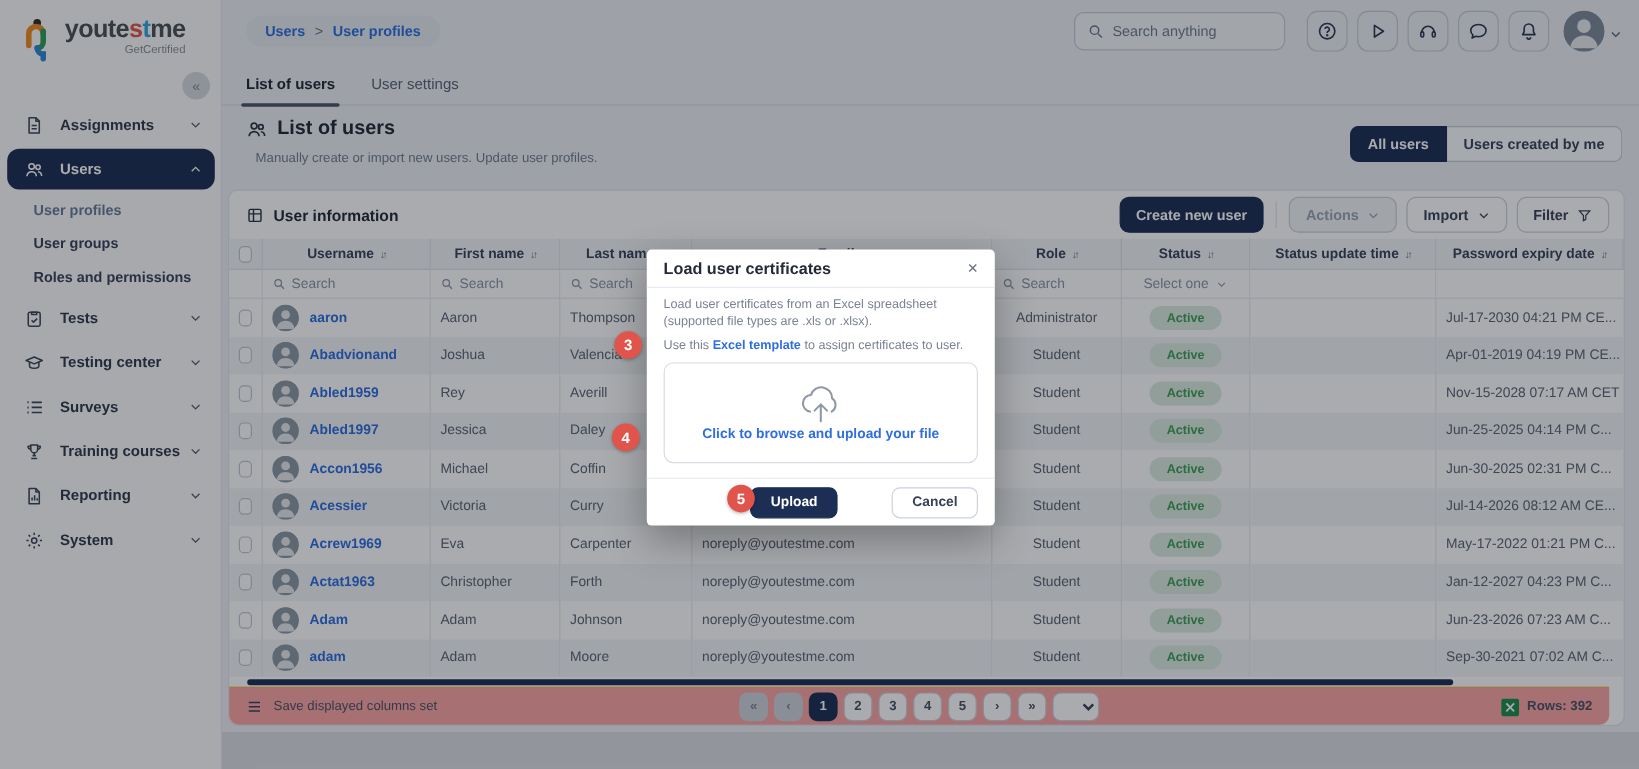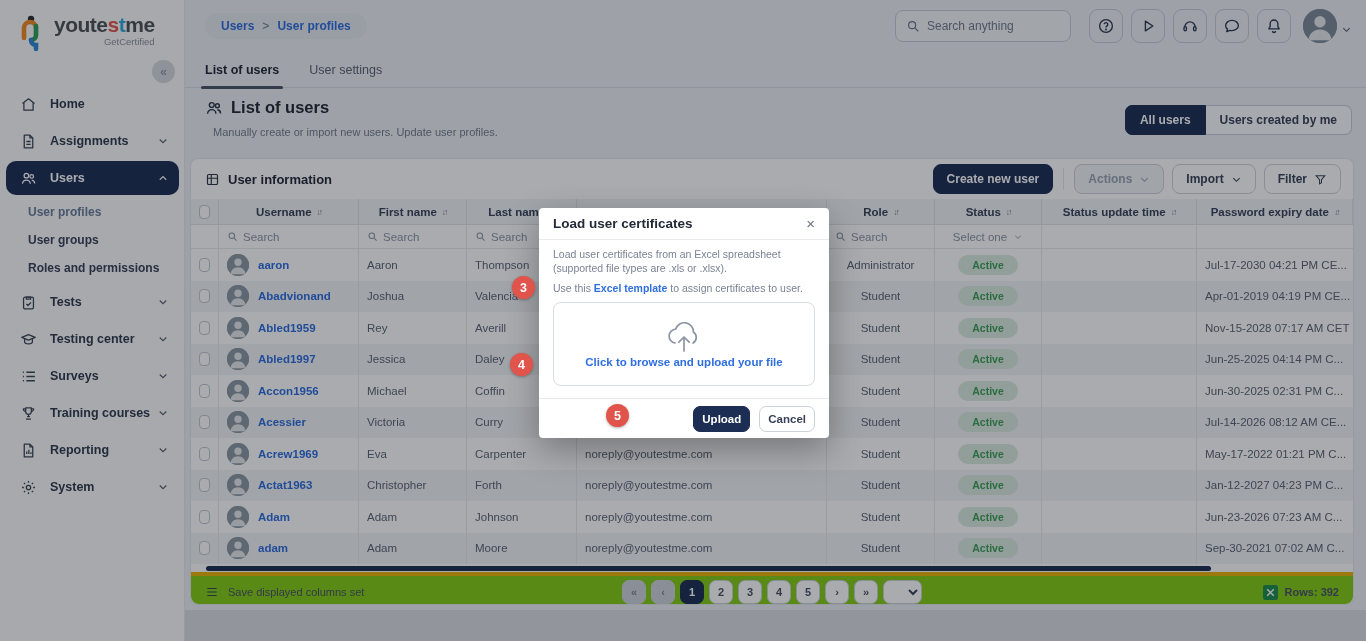--- a/index.html
+++ b/index.html
@@ -94,21 +94,21 @@
   .tbody .tcell { height:31.5px; font-size:11.5px; color:#5c6575; }
   .cb { width:14px; height:14px; border:1px solid #c2c8d2; border-radius:4px; background:#fff; margin:0 auto; cursor:pointer; }
   .uavatar { width:22px; height:22px; border-radius:50%; background:#97a2ae; overflow:hidden; flex:none; margin-right:9px; }
   .uavatar svg { width:22px; height:22px; display:block; }
   .ulink { color:#2f6ee0; font-weight:bold; cursor:pointer; }
   .cell-c { justify-content:center; }
   .pill { background:#dcebdf; color:#3f9e5a; font-size:10.5px; font-weight:bold; padding:4px 14px; border-radius:11px; }
 
   .hscroll { position:absolute; left:15px; top:407px; width:1005px; height:5px; background:#1d2e55; border-radius:3px; cursor:grab; }
 
-  .card-footer { position:absolute; left:0; bottom:0; right:0; height:32px; border-top:4px solid #eab308; background:#84cc16; border-radius:0 0 8px 8px; }
+  .card-footer { position:absolute; left:0; bottom:0; right:12px; height:32px; border-top:1px solid #eab308; background:#fca5a5; border-radius:0 0 8px 8px; }
   .save-cols { position:absolute; left:14px; top:0; height:32px; display:flex; align-items:center; gap:9px; font-size:11px; color:#4a5264; cursor:pointer; }
   .save-cols .mic { width:14px; height:14px; color:#39425a; }
   .save-cols .mic svg { width:14px; height:14px; display:block; }
   .pager { position:absolute; left:50%; transform:translateX(-50%); top:4px; display:flex; gap:5px; align-items:center; }
   .pg { min-width:24px; height:24px; border-radius:7px; font-size:11px; font-weight:bold; display:flex; align-items:center; justify-content:center; cursor:pointer; border:1px solid #ccd1db; background:#fff; color:#4a5264; padding:0 4px; }
   .pg.navd { background:#cfd4dc; border-color:#cfd4dc; color:#7d8594; }
   .pg.on { background:#1d2e55; border-color:#1d2e55; color:#fff; }
   .pg-size { height:24px; border:1px solid #ccd1db; border-radius:7px; background:#fff; font-size:11px; font-weight:bold; color:#39425a; padding:11px 2px; font-family:"Liberation Sans",sans-serif; }
   .rows-count { position:absolute; right:14px; top:0; height:32px; display:flex; align-items:center; gap:7px; font-size:11px; font-weight:bold; color:#4a5264; }
   .xlsi { width:15px; height:15px; }
@@ -123,21 +123,21 @@
   .modal-x { margin-left:auto; font-size:15px; color:#6b7280; cursor:pointer; line-height:1; }
   .modal-body { position:absolute; left:14px; right:14px; top:40px; }
   .m-desc { font-size:10.5px; color:#7a8294; line-height:13.5px; }
   .m-tpl { font-size:10.5px; color:#7a8294; margin-top:7px; }
   .m-link { color:#2f6ee0; font-weight:bold; cursor:pointer; }
   .dropzone { margin-top:8px; height:84px; border:1px solid #d8dce4; border-radius:8px; display:flex; flex-direction:column; align-items:center; justify-content:center; gap:2px; cursor:pointer; background:#fff; }
   .dz-icon { width:40px; height:34px; color:#8d96a4; }
   .dz-icon svg { width:40px; height:34px; display:block; }
   .dz-label { font-size:11.5px; font-weight:bold; color:#2f6ee0; }
   .modal-foot { position:absolute; left:0; right:0; bottom:0; height:40px; border-top:1px solid #e8eaef; display:flex; align-items:center; justify-content:flex-end; gap:9px; padding:0 14px; }
-  .mbtn { height:26px; padding:0 8px; border-radius:7px; font-size:11.5px; font-weight:bold; display:flex; align-items:center; cursor:pointer; font-family:"Liberation Sans",sans-serif; }
+  .mbtn { height:26px; padding:0 16px; border-radius:7px; font-size:11.5px; font-weight:bold; display:flex; align-items:center; cursor:pointer; font-family:"Liberation Sans",sans-serif;margin-left:36px; }
   .mbtn.primary { background:#1d2e55; color:#fff; border:1px solid #1d2e55; }
   .mbtn.ghost { background:#fff; color:#39425a; border:1px solid #ccd1db; }
 
   .anno { position:absolute; width:23px; height:23px; border-radius:50%; background:#e1544b; color:#fff; font-size:12.5px; font-weight:bold; display:flex; align-items:center; justify-content:center; z-index:30; box-shadow:0 1px 3px rgba(0,0,0,0.3); }
 </style>
 </head>
 <body>
 
 <div class="stage">
 
@@ -151,30 +151,20 @@
           <path d="M13 26 a5 5 0 0 0 5 5 v4" fill="none" stroke="#2f87d4" stroke-width="4.6" stroke-linecap="round"></path>
         </svg>
       </span>
       <span class="logo-text">
         <span class="logo-word" id="brand-word"><span style="color:#4d5256">you</span><span style="color:#4d5256">te</span><span style="color:#e2574c">s</span><span style="color:#35a8dd">t</span><span style="color:#4d5256">me</span></span>
         <span class="logo-tag">GetCertified</span>
       </span>
     </div>
     <div class="collapse-btn">«</div>
     <nav class="nav" id="nav">
-        <div class="nav-item">
-          <span class="nicon">
-            <svg viewBox="0 0 24 24" fill="none" stroke="currentColor" stroke-width="1.8" stroke-linejoin="round">
-              <path d="M3.5 10.5L12 4l8.5 6.5"></path>
-              <path d="M5.5 9.5V20h13V9.5"></path>
-            </svg>
-          </span>
-          <span>Home</span>
-          <span class="chev"></span>
-        </div>
         <div class="nav-item">
           <span class="nicon">
             <svg viewBox="0 0 24 24" fill="none" stroke="currentColor" stroke-width="1.8" stroke-linejoin="round">
               <path d="M6 3h8l4 4v14H6z"></path>
               <path d="M14 3v4h4M9 12h6M9 16h6"></path>
             </svg>
           </span>
           <span>Assignments</span>
           <span class="chev show">
             <svg viewBox="0 0 24 24" fill="none" stroke="currentColor" stroke-width="2.2">

